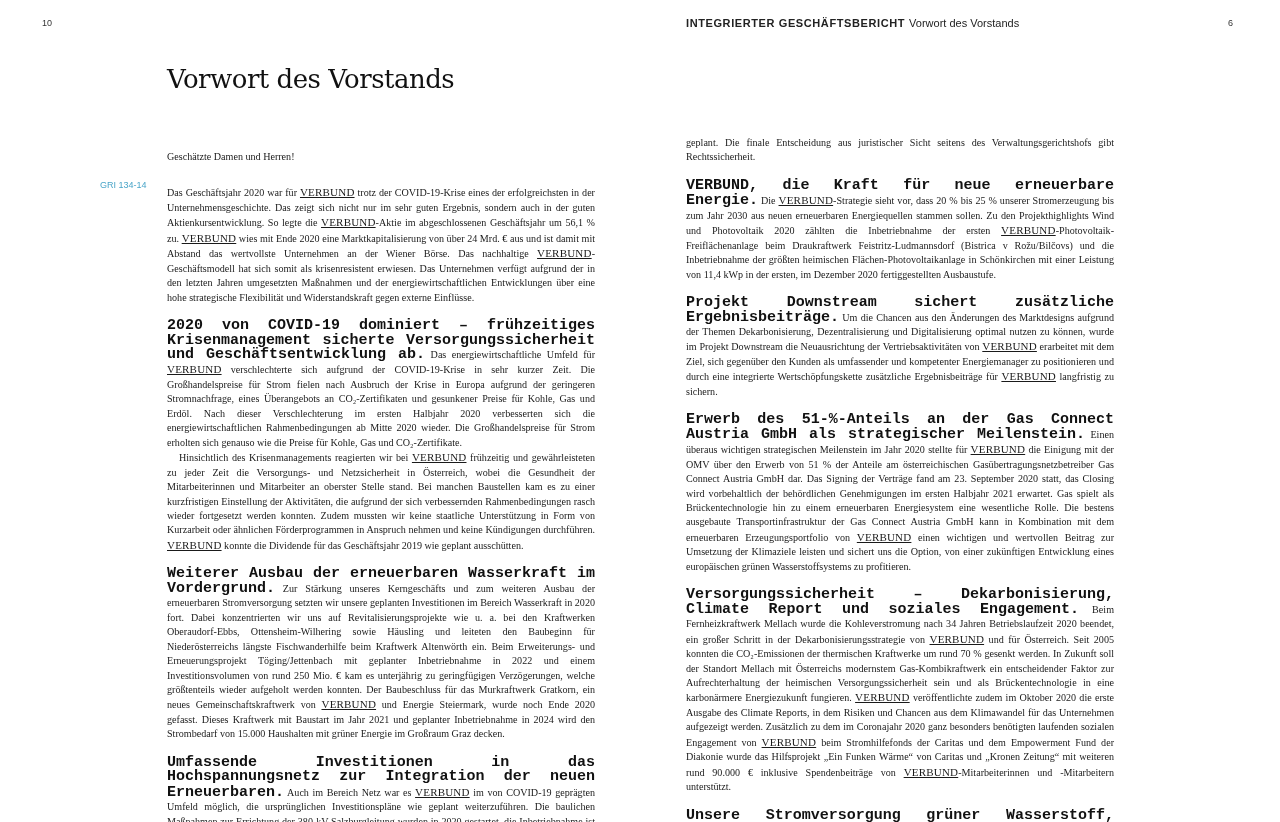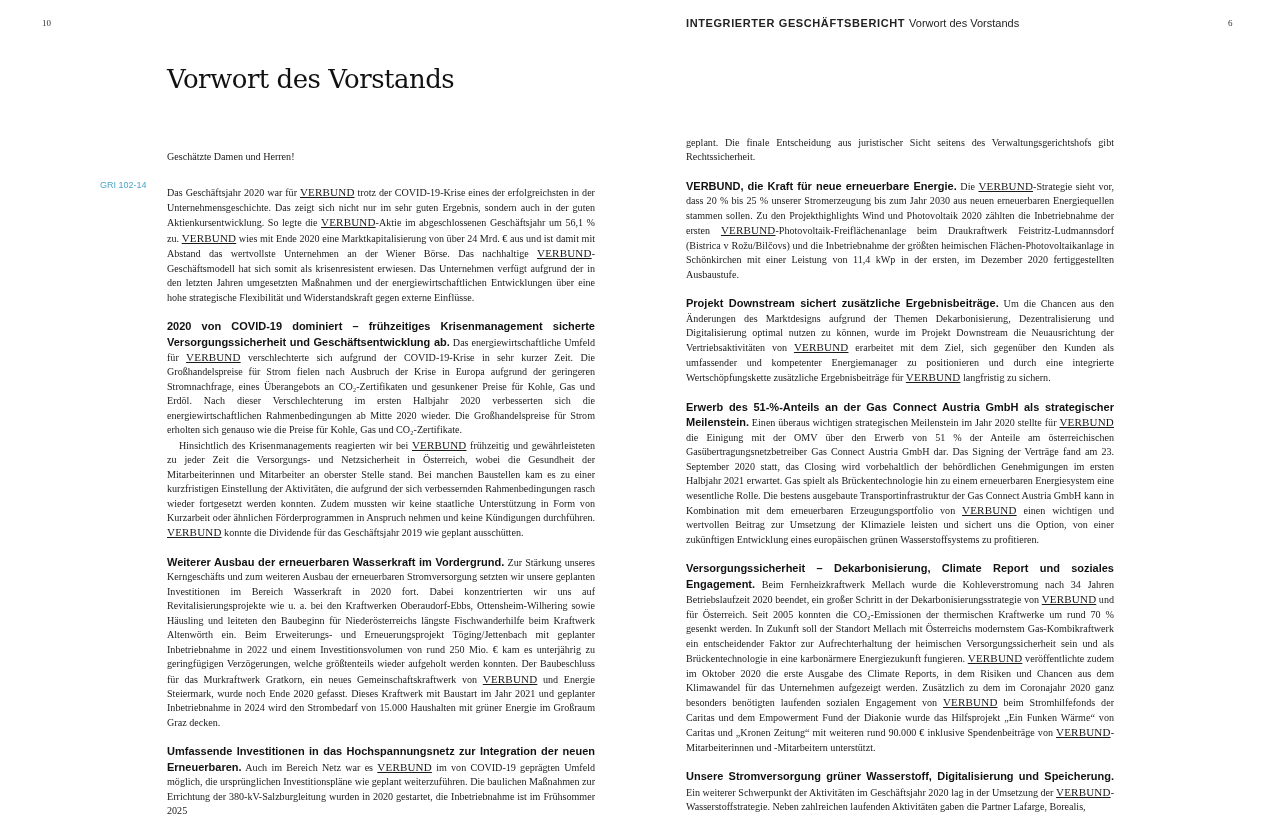--- a/index.html
+++ b/index.html
@@ -1,45 +1,45 @@
 <!DOCTYPE html>
 <html><head>
 <meta charset="utf-8">
 <style>
   html, body { margin: 0; padding: 0; background: #ffffff; }
   body { width: 1280px; height: 822px; position: relative; overflow: hidden; color: #1a1a1a; }
-  .page-num { position: absolute; top: 18px; font-family: Liberation Serif, serif; font-size: 9px; color: #333; text-align: right; }
+  .page-num { position: absolute; top: 18px; font-family: Liberation Sans, sans-serif; font-size: 9px; color: #333; text-align: right; }
   #pn-left { left: 42px; }
   #pn-right { left: 1228px; }
   .running-header { position: absolute; top: 17px; left: 686px; font-family: "Liberation Sans", sans-serif; font-size: 11px; color: #222; white-space: nowrap; }
   .running-header .rh-bold { font-weight: bold; letter-spacing: 0.6px; margin-right: 4px; }
   .title { position: absolute; top: 64px; left: 167px; font-family: "DejaVu Serif", serif; font-size: 26px; font-weight: normal; color: #111; margin: 0; letter-spacing: -0.5px; }
   .col { position: absolute; font-family: "Liberation Serif", serif; font-size: 10.1px; line-height: 14.45px; color: #1a1a1a; text-align: justify; hyphens: auto; }
   #col-left { left: 167px; top: 150px; width: 428px; }
   #col-right { left: 686px; top: 136px; width: 428px; }
   .col p { margin: 0 0 14px 0; }
   .col p.indent { text-indent: 12px; margin-top: -14px; }
   .col p.greeting { margin-bottom: 21px; }
-  .lead { font-family: Liberation Sans, sans-serif; font-weight: bold; font-size: 11px; color: #111; }
+  .lead { font-family: Liberation Mono, monospace; font-weight: bold; font-size: 15px; color: #111; }
   .sc { font-variant: small-caps; font-size: 11px; letter-spacing: 0.2px; text-decoration: underline; }
   .gri { position: absolute; left: 100px; top: 180px; font-family: "Liberation Sans", sans-serif; font-size: 9px; color: #4aa5c8; }
 </style>
 </head>
 <body>
 
 <div class="page-num" id="pn-left">10</div>
 <div class="page-num" id="pn-right">6</div>
 
 <div class="running-header">
   <span class="rh-bold">INTEGRIERTER GESCHÄFTSBERICHT</span><span>Vorwort des Vorstands</span>
 </div>
 
 <h1 class="title">Vorwort des Vorstands</h1>
 
-<div class="gri" style="color: rgb(74, 165, 200);">GRI 102-14</div>
+<div class="gri" style="color: rgb(74, 165, 200);">GRI 134-14</div>
 
 <div class="col" id="col-left">
   <p class="greeting">Geschätzte Damen und Herren!</p>
 
   <p><span>Das Geschäftsjahr 2020 war für </span><span class="sc">VERBUND</span><span> trotz der COVID-19-Krise eines der erfolgreichsten in der Unternehmensgeschichte. Das zeigt sich nicht nur im sehr guten Ergebnis, sondern auch in der guten Aktienkursentwicklung. So legte die </span><span class="sc">VERBUND</span><span>-Aktie im abgeschlossenen Geschäftsjahr um 56,1 % zu. </span><span class="sc">VERBUND</span><span> wies mit Ende 2020 eine Marktkapitalisierung von über 24 Mrd. € aus und ist damit mit Abstand das wertvollste Unternehmen an der Wiener Börse. Das nachhaltige </span><span class="sc">VERBUND</span><span>-Geschäftsmodell hat sich somit als krisenresistent erwiesen. Das Unternehmen verfügt aufgrund der in den letzten Jahren umgesetzten Maßnahmen und der energiewirtschaftlichen Entwicklungen über eine hohe strategische Flexibilität und Widerstandskraft gegen externe Einflüsse.</span></p>
 
   <p><span class="lead">2020 von COVID-19 dominiert – frühzeitiges Krisenmanagement sicherte Versorgungssicherheit und Geschäftsentwicklung ab.</span><span> Das energiewirtschaftliche Umfeld für </span><span class="sc">VERBUND</span><span> verschlechterte sich aufgrund der COVID-19-Krise in sehr kurzer Zeit. Die Großhandelspreise für Strom fielen nach Ausbruch der Krise in Europa aufgrund der geringeren Stromnachfrage, eines Überangebots an CO₂-Zertifikaten und gesunkener Preise für Kohle, Gas und Erdöl. Nach dieser Verschlechterung im ersten Halbjahr 2020 verbesserten sich die energiewirtschaftlichen Rahmenbedingungen ab Mitte 2020 wieder. Die Großhandelspreise für Strom erholten sich genauso wie die Preise für Kohle, Gas und CO₂-Zertifikate.</span></p>
 
   <p class="indent"><span>Hinsichtlich des Krisenmanagements reagierten wir bei </span><span class="sc">VERBUND</span><span> frühzeitig und gewährleisteten zu jeder Zeit die Versorgungs- und Netzsicherheit in Österreich, wobei die Gesundheit der Mitarbeiterinnen und Mitarbeiter an oberster Stelle stand. Bei manchen Baustellen kam es zu einer kurzfristigen Einstellung der Aktivitäten, die aufgrund der sich verbessernden Rahmenbedingungen rasch wieder fortgesetzt werden konnten. Zudem mussten wir keine staatliche Unterstützung in Form von Kurzarbeit oder ähnlichen Förderprogrammen in Anspruch nehmen und keine Kündigungen durchführen. </span><span class="sc">VERBUND</span><span> konnte die Dividende für das Geschäftsjahr 2019 wie geplant ausschütten.</span></p>
 

